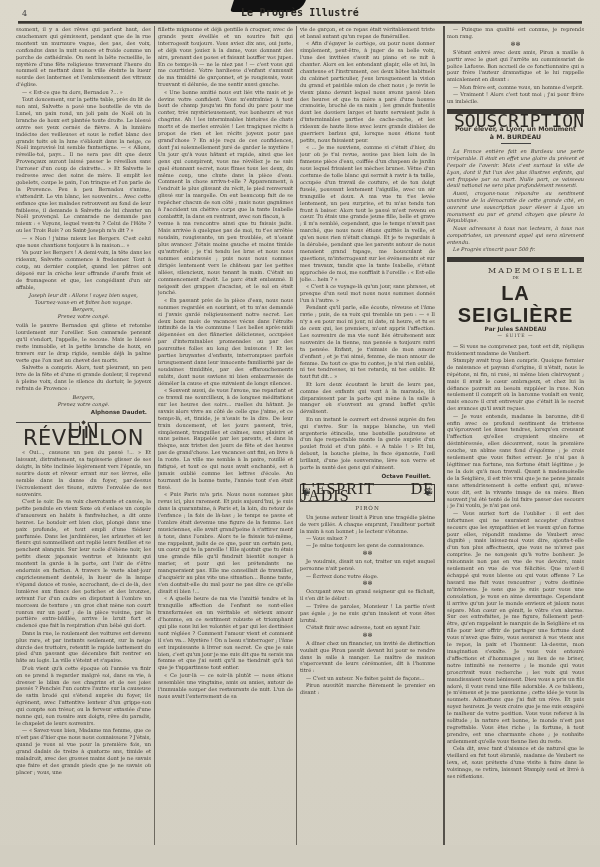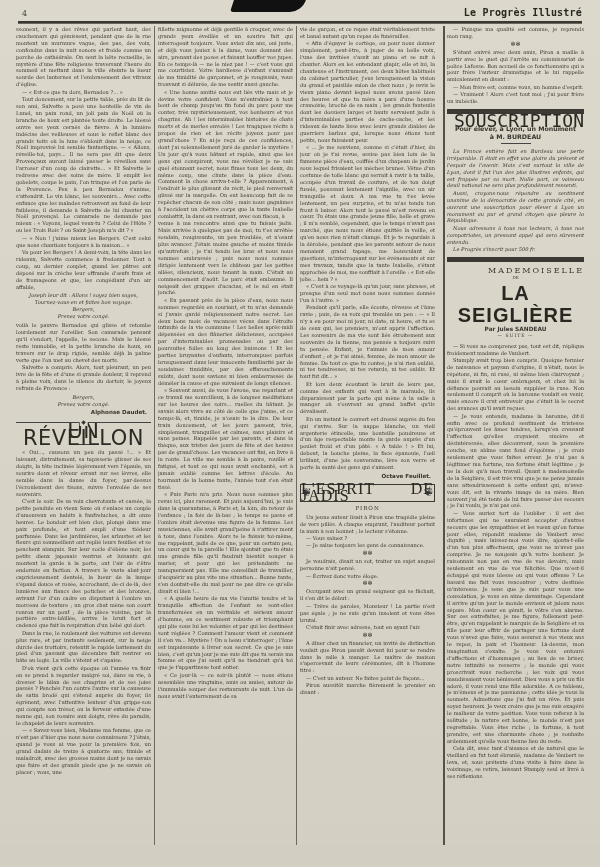--- a/index.html
+++ b/index.html
@@ -15,21 +15,21 @@
     background: linear-gradient(180deg, #dcd8cb 0%, #d7d3c6 60%, #d3cfc2 100%);
   }
   .blot {
     position: absolute; left: 232px; top: 0; width: 72px; height: 12px;
     background: #111; border-radius: 0 0 40px 10px;
     transform: skewX(-18deg);
   }
   .header { position: absolute; left: 18px; right: 18px; top: 6px; height: 16px; }
   .page-num { position: absolute; left: 4px; top: 3px; font-size: 8px; color: #444; }
   .masthead {
-    position: absolute; left: 0; right: 0; top: 1px; text-align: right;
+    position: absolute; left: 0; right: 0; top: 1px; text-align: center;
     font-family: "DejaVu Sans Mono", "Liberation Mono", monospace;
     font-size: 10px; font-weight: bold; color: #2a2722; letter-spacing: 0.2px;
   }
   .rule-top { position: absolute; left: 18px; right: 18px; top: 21px; height: 3px; border-top: 2px solid #3b3833; border-bottom: 1px solid #6a665e; }
   .col {
     position: absolute; top: 26px; bottom: 20px;
     font-size: 5.1px; line-height: 6.9px; text-align: justify;
     color: #3a3630; overflow: hidden;
   }
   .c1 { left: 16px; width: 135px; }

